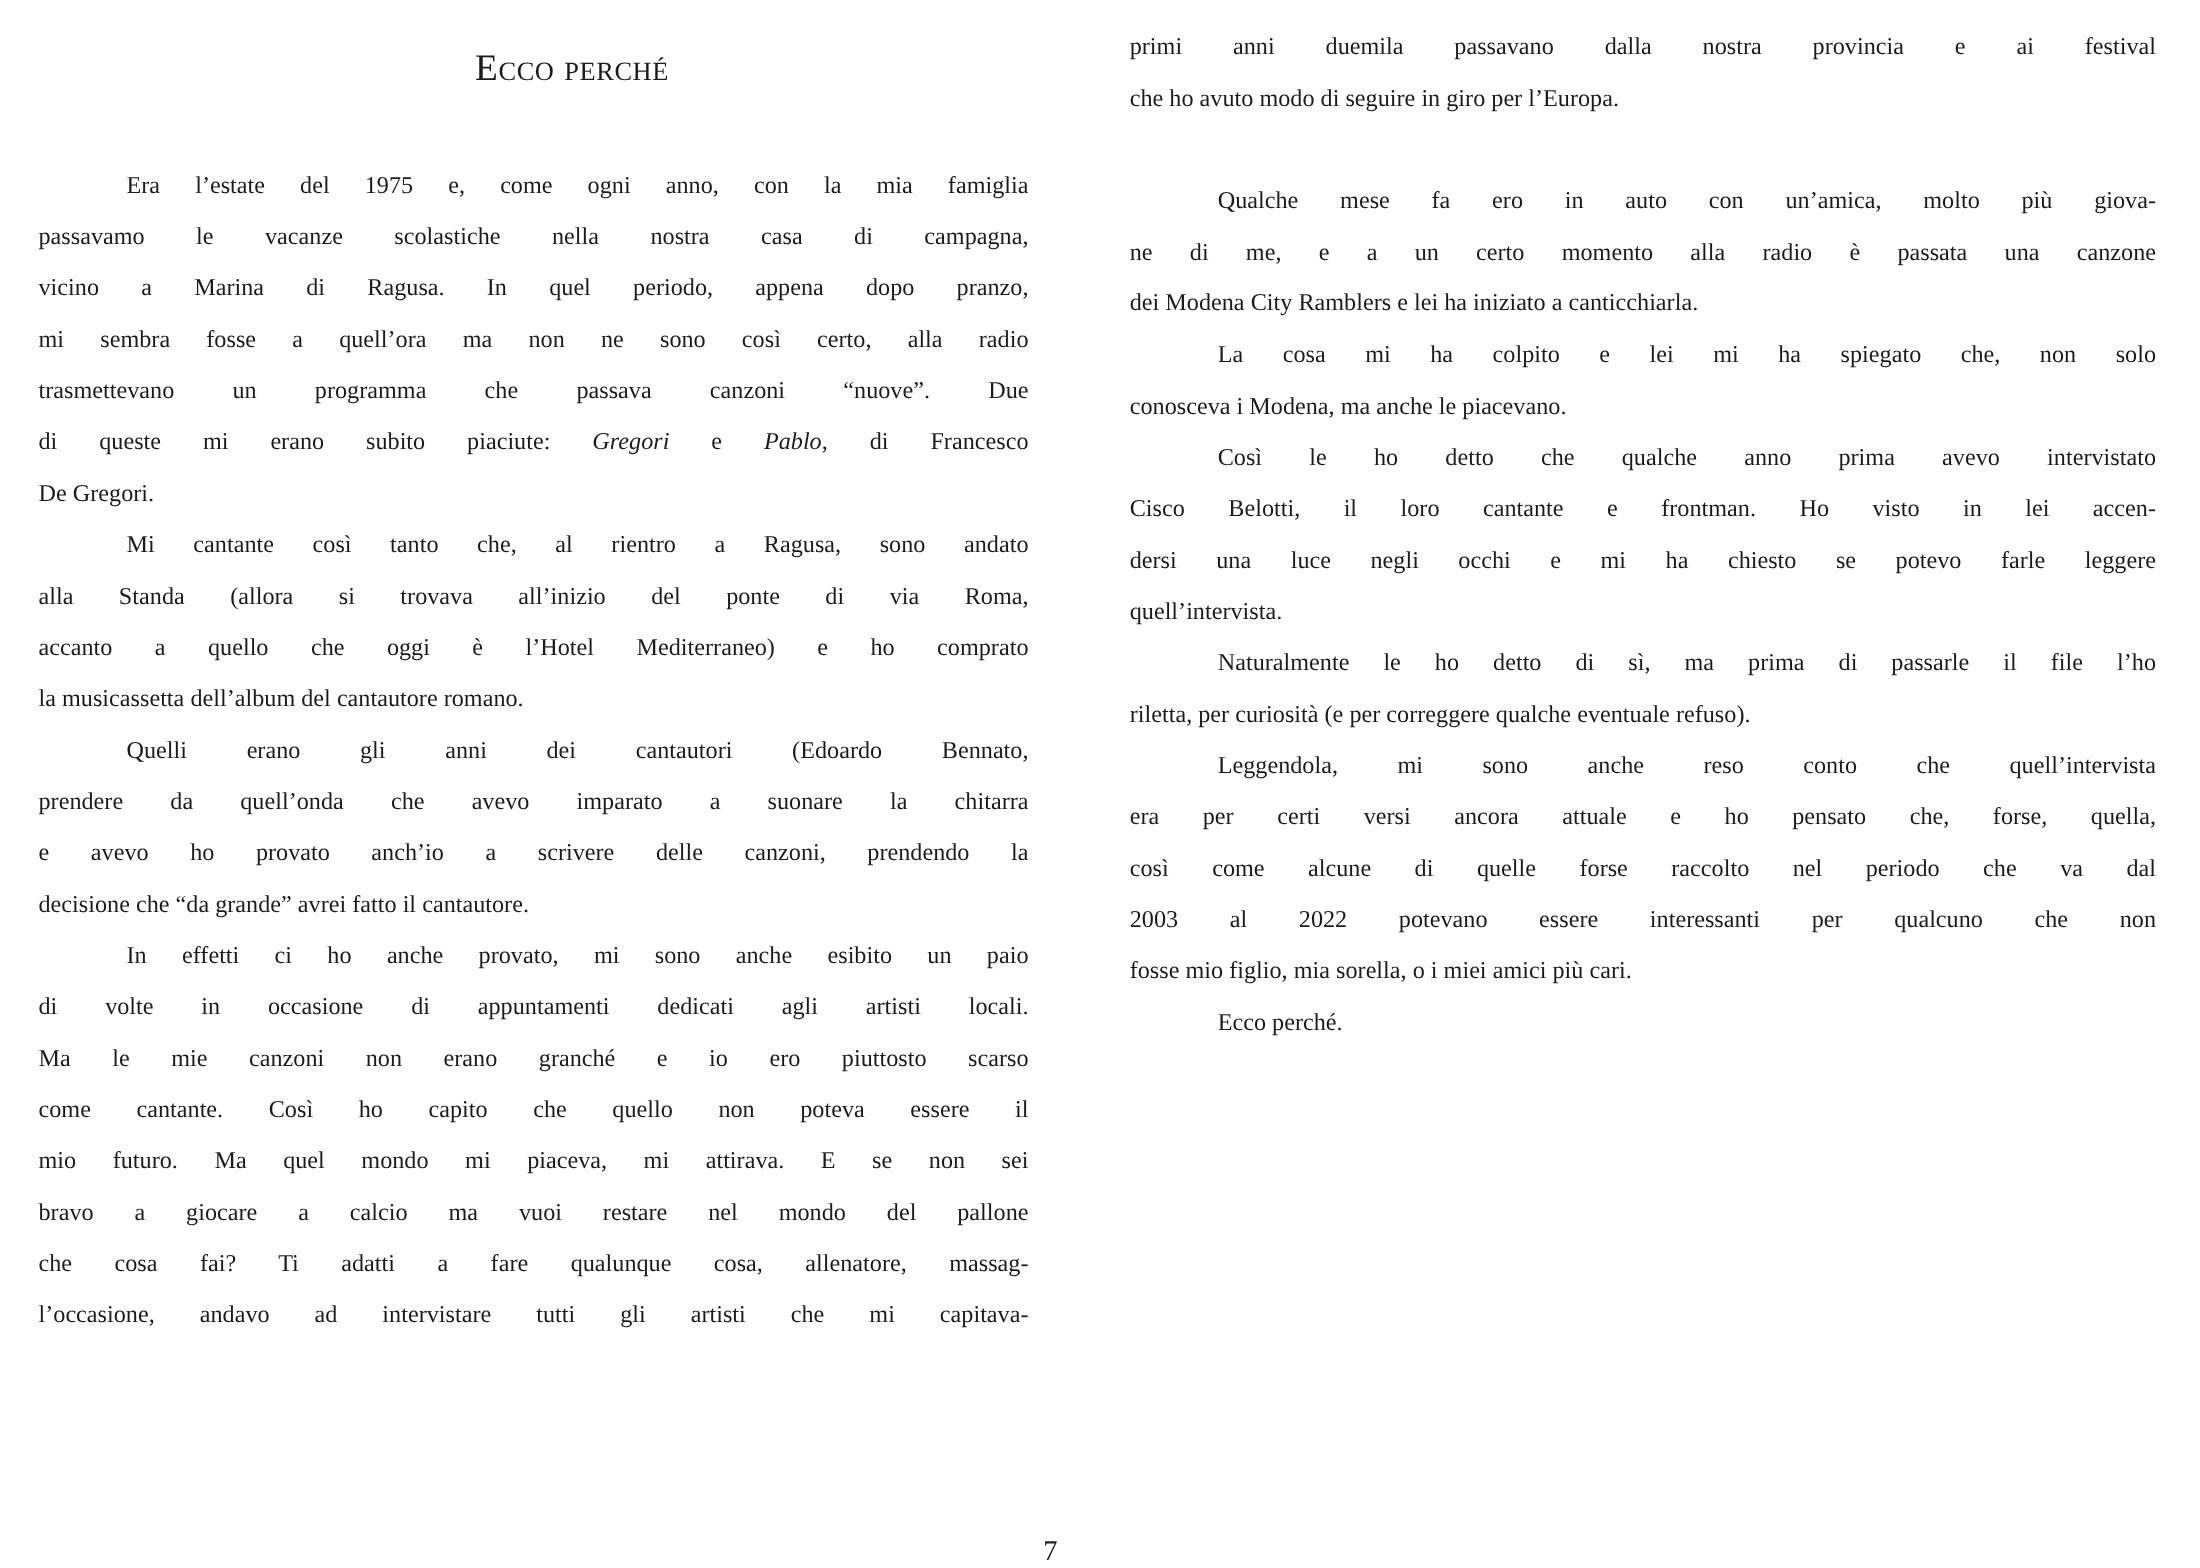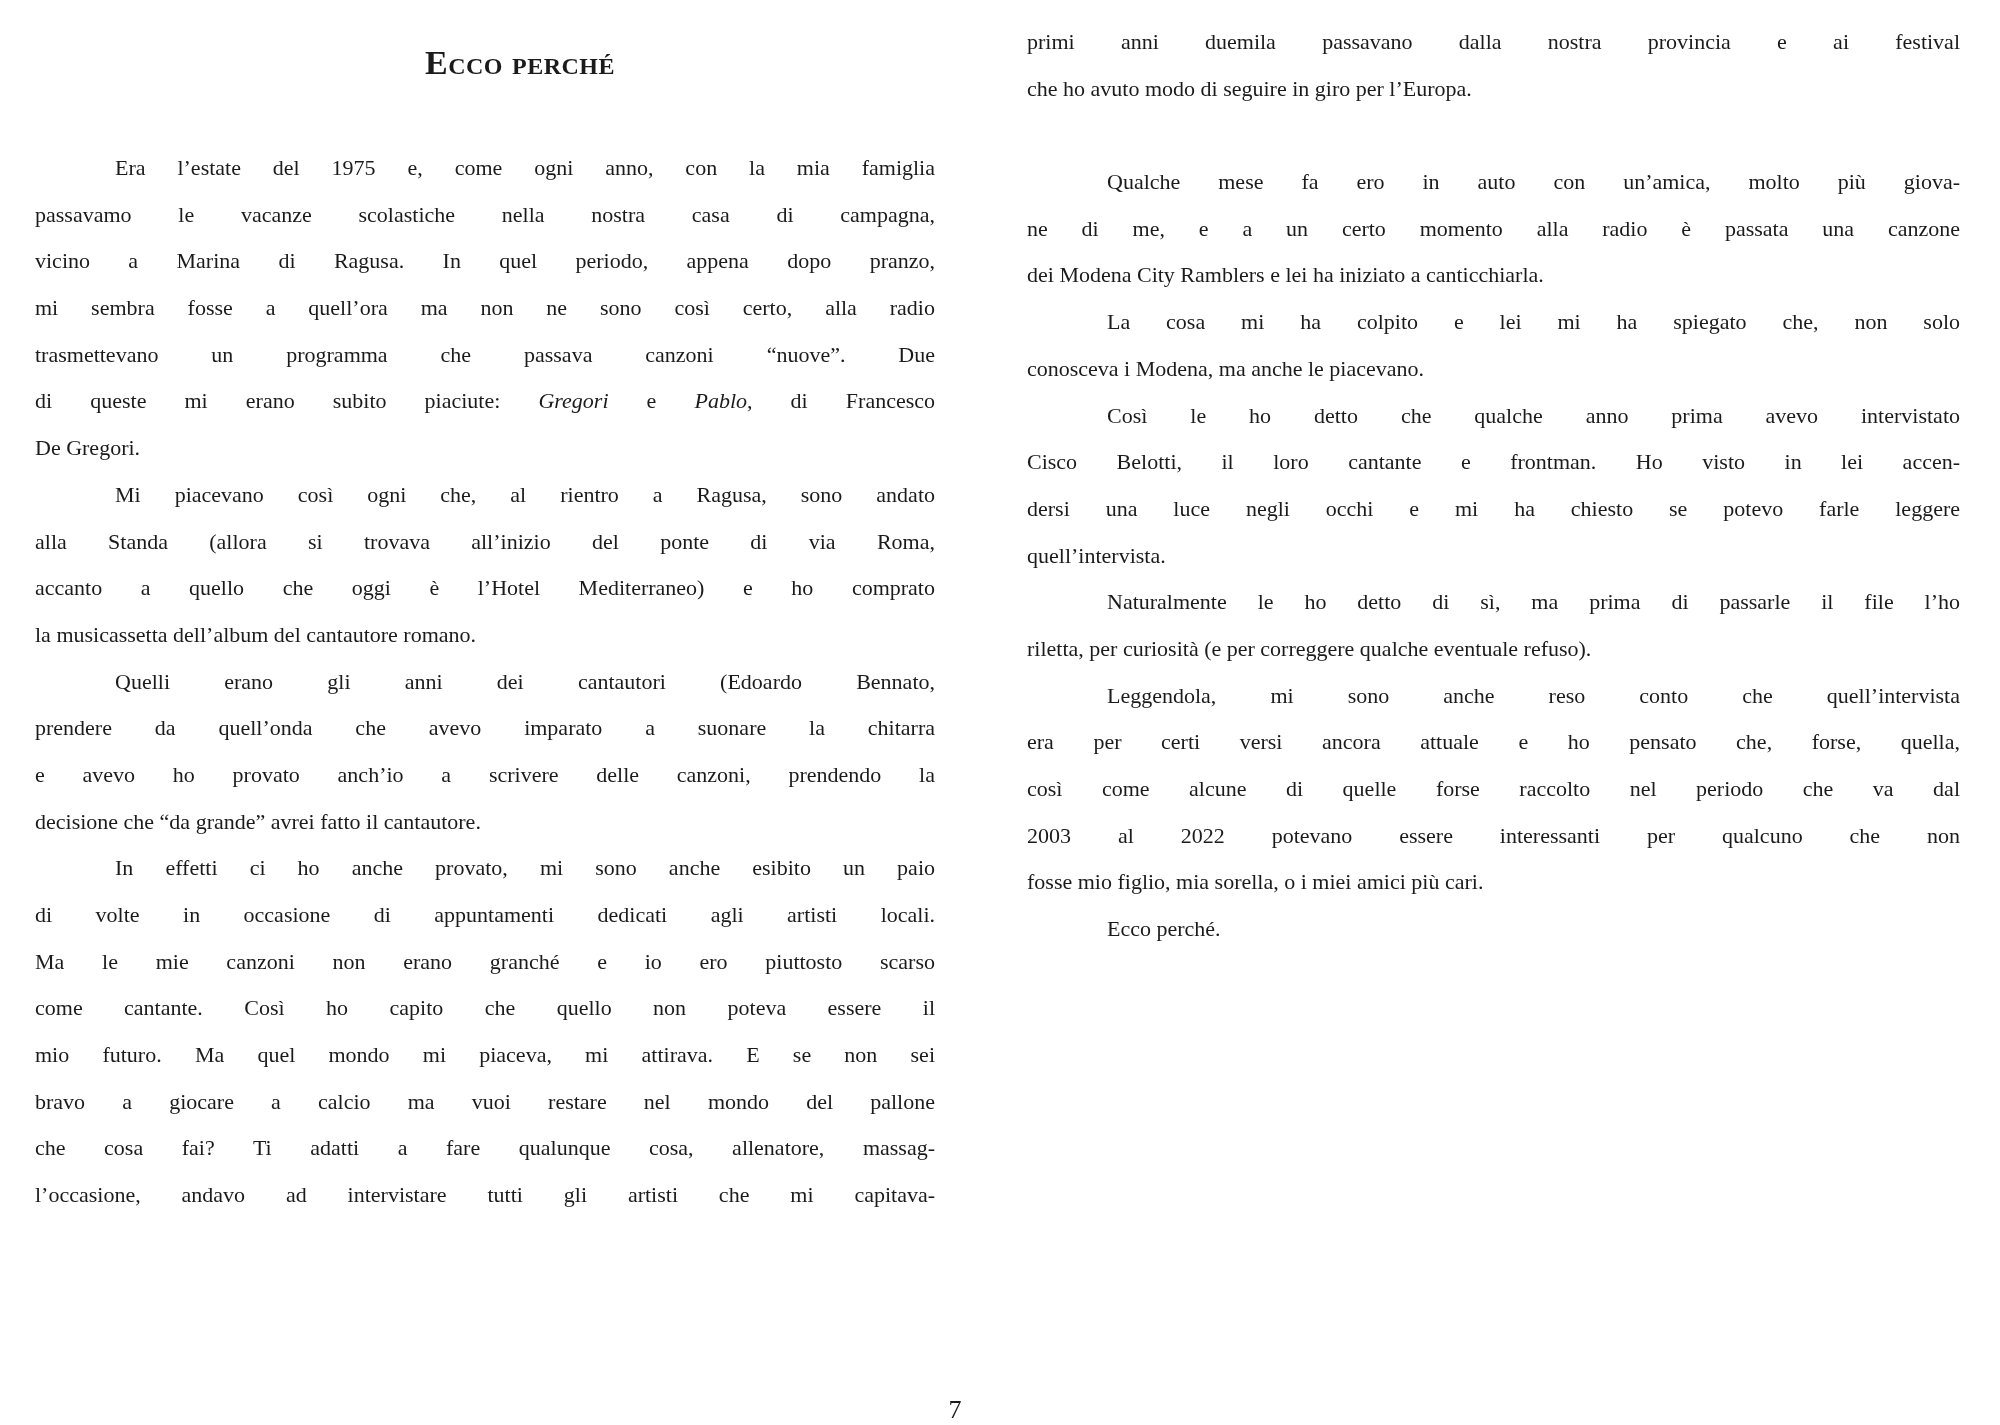--- a/index.html
+++ b/index.html
@@ -22,21 +22,21 @@
     }
     .page-left { left: 35px; width: 900px; }
     .page-right { left: 1027px; width: 933px; }
 
     .heading {
       position: absolute;
       top: 20px;
       left: 0;
       width: 970px;
       text-align: center;
-      font-weight: bold;
+      font-weight: normal;
       font-variant: small-caps;
       font-size: 34px;
       line-height: 40px;
       letter-spacing: 0.5px;
     }
 
     .lines {
       position: absolute;
       left: 0;
       width: 100%;
@@ -78,21 +78,21 @@
 <div class="page page-left">
   <h1 class="heading">Ecco perché</h1>
   <div class="lines">
       <div class="line indent">Era l’estate del 1975 e, come ogni anno, con la mia famiglia</div>
       <div class="line">passavamo le vacanze scolastiche nella nostra casa di campagna,</div>
       <div class="line">vicino a Marina di Ragusa. In quel periodo, appena dopo pranzo,</div>
       <div class="line">mi sembra fosse a quell’ora ma non ne sono così certo, alla radio</div>
       <div class="line">trasmettevano un programma che passava canzoni “nuove”. Due</div>
       <div class="line"><span>di queste mi erano subito piaciute: </span><span class="it">Gregori</span><span> e </span><span class="it">Pablo</span><span>, di Francesco</span></div>
       <div class="line last">De Gregori.</div>
-      <div class="line indent">Mi piacevano così ogni che, al rientro a Ragusa, sono andato</div>
+      <div class="line indent">Mi cantante così tanto che, al rientro a Ragusa, sono andato</div>
       <div class="line">alla Standa (allora si trovava all’inizio del ponte di via Roma,</div>
       <div class="line">accanto a quello che oggi è l’Hotel Mediterraneo) e ho comprato</div>
       <div class="line last">la musicassetta dell’album del cantautore romano.</div>
       <div class="line indent">Quelli erano gli anni dei cantautori (Edoardo Bennato,</div>
       <div class="line">prendere da quell’onda che avevo imparato a suonare la chitarra</div>
       <div class="line">e avevo ho provato anch’io a scrivere delle canzoni, prendendo la</div>
       <div class="line last">decisione che “da grande” avrei fatto il cantautore.</div>
       <div class="line indent">In effetti ci ho anche provato, mi sono anche esibito un paio</div>
       <div class="line">di volte in occasione di appuntamenti dedicati agli artisti locali.</div>
       <div class="line">Ma le mie canzoni non erano granché e io ero piuttosto scarso</div>

